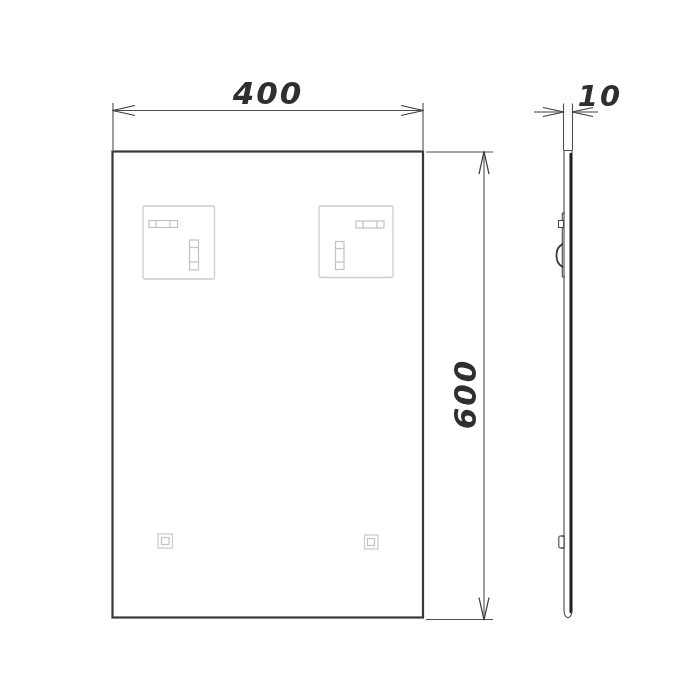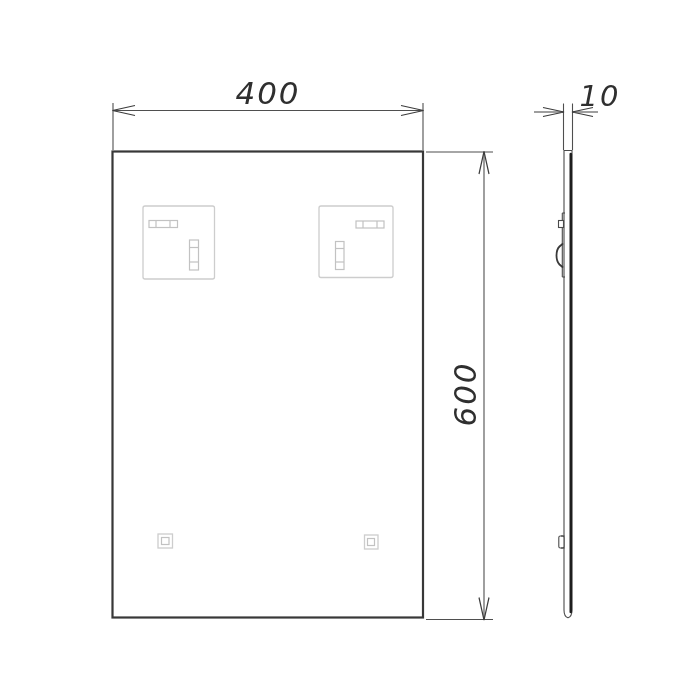--- a/index.html
+++ b/index.html
@@ -7,20 +7,21 @@
     padding: 0;
     background: #ffffff;
   }
   .canvas {
     position: relative;
     width: 700px;
     height: 700px;
     background: #ffffff;
     font-family: "DejaVu Sans", sans-serif;
     overflow: hidden;
+    font-weight: bold;
   }
   svg {
     display: block;
   }
   .dim-text {
     font-family: "DejaVu Sans", sans-serif;
     font-style: italic;
     font-size: 31px;
     fill: #2f2f2f;
     letter-spacing: 2px;

